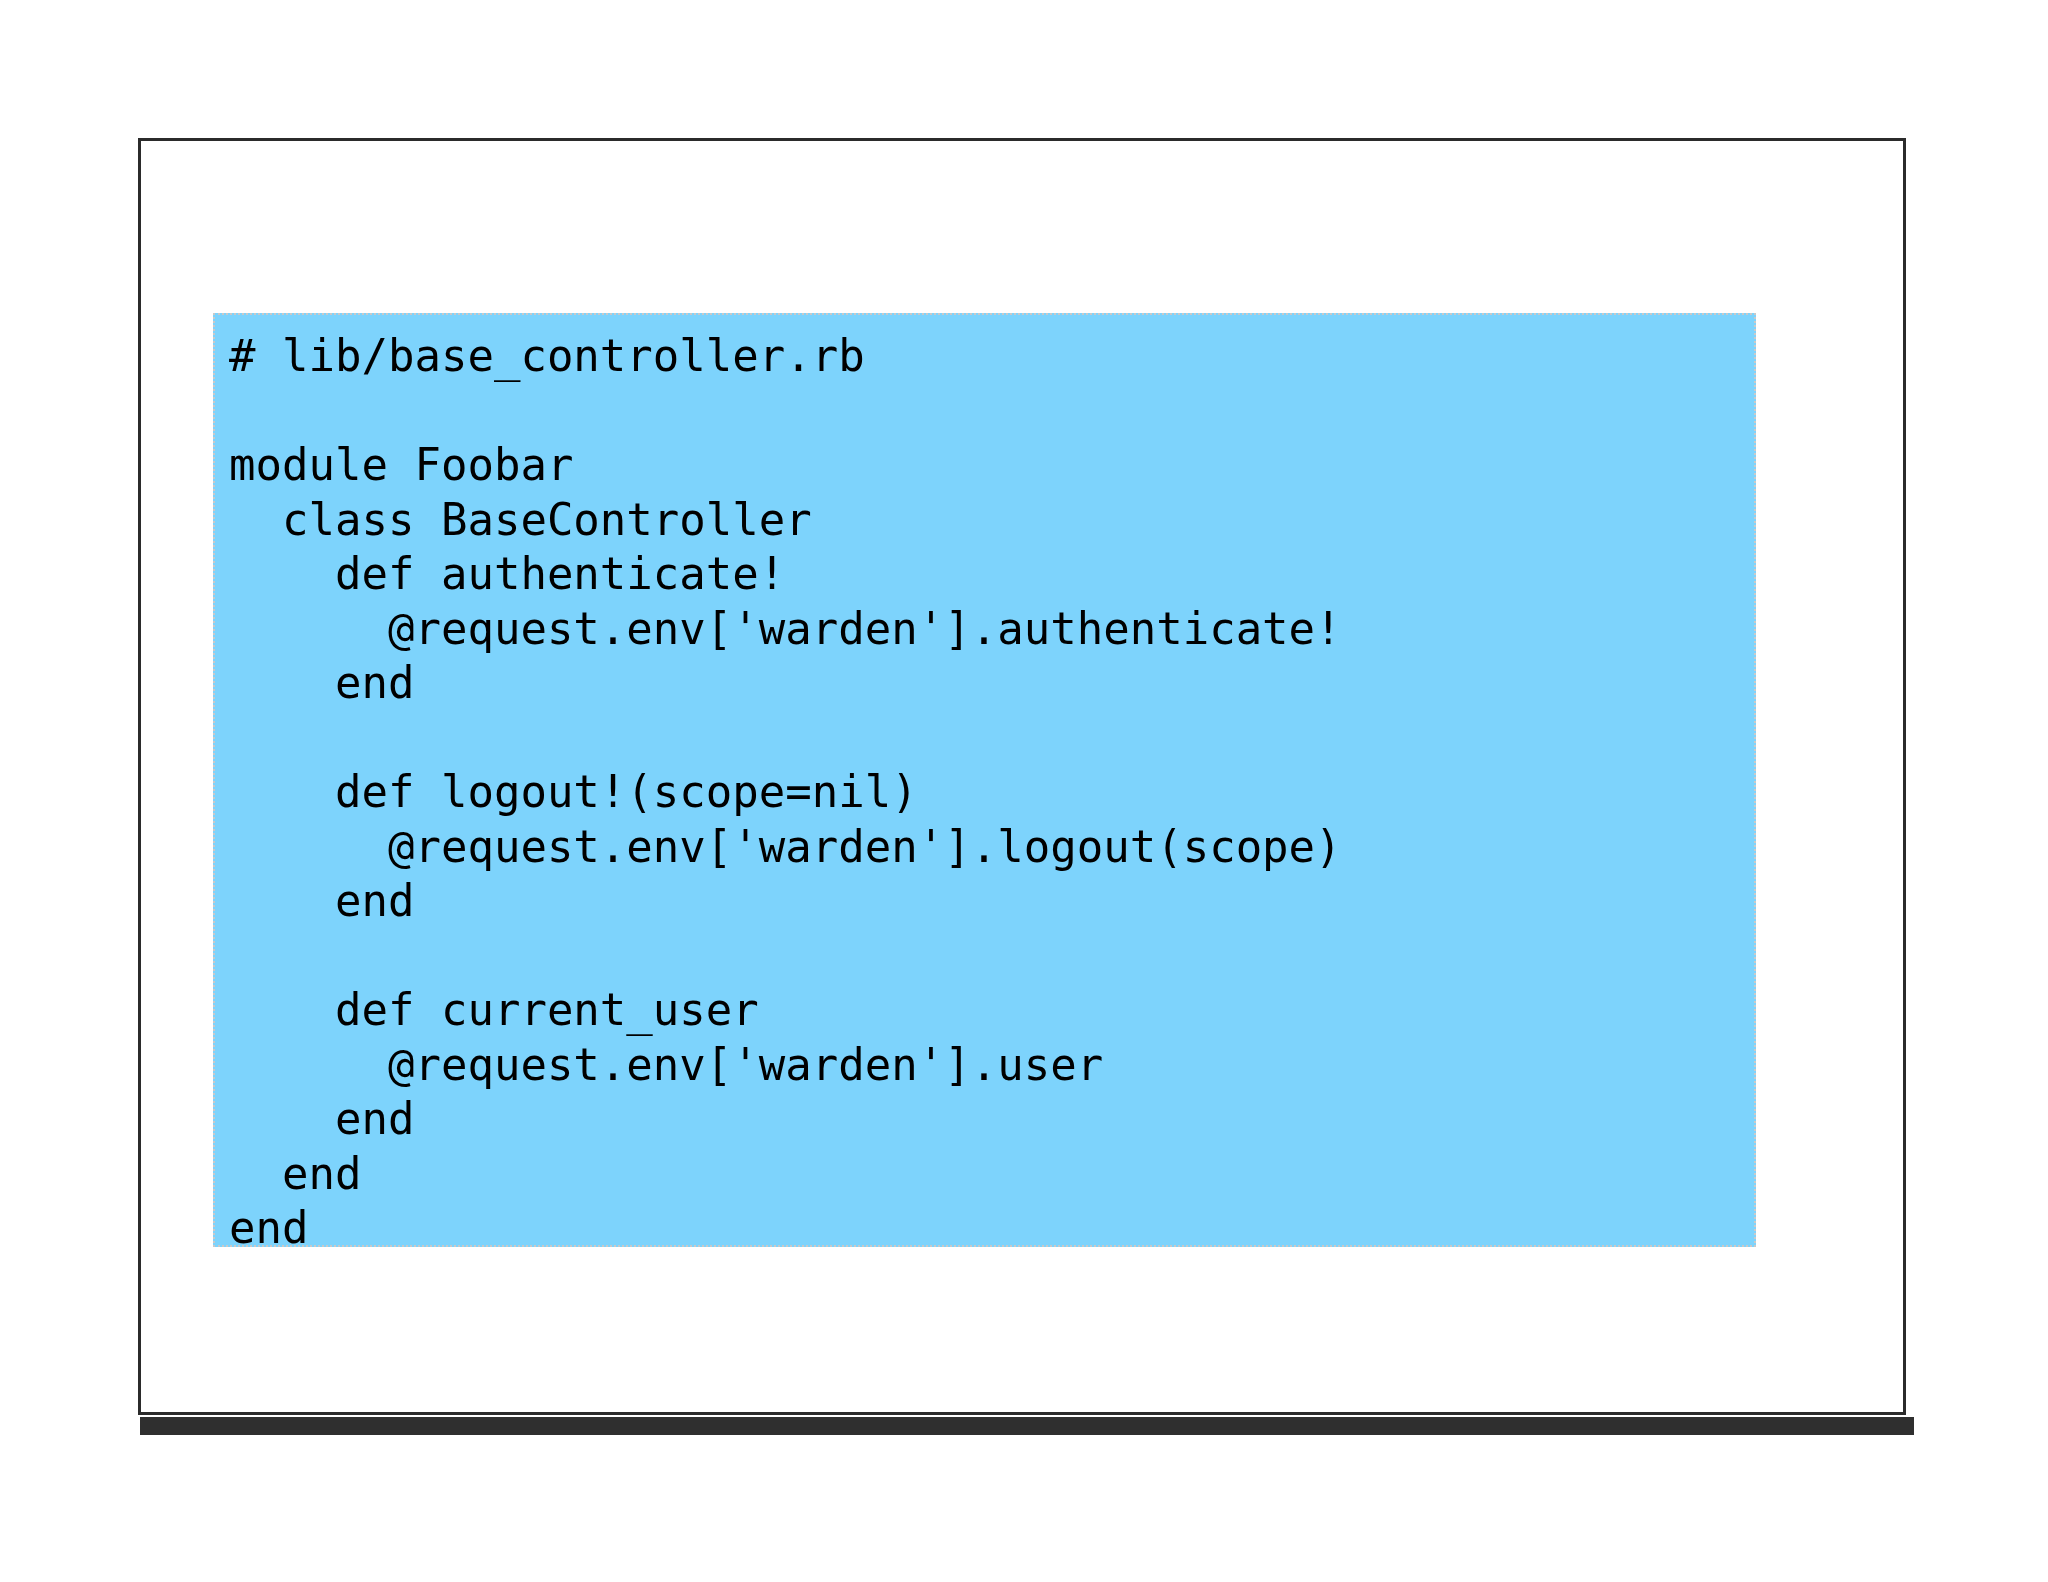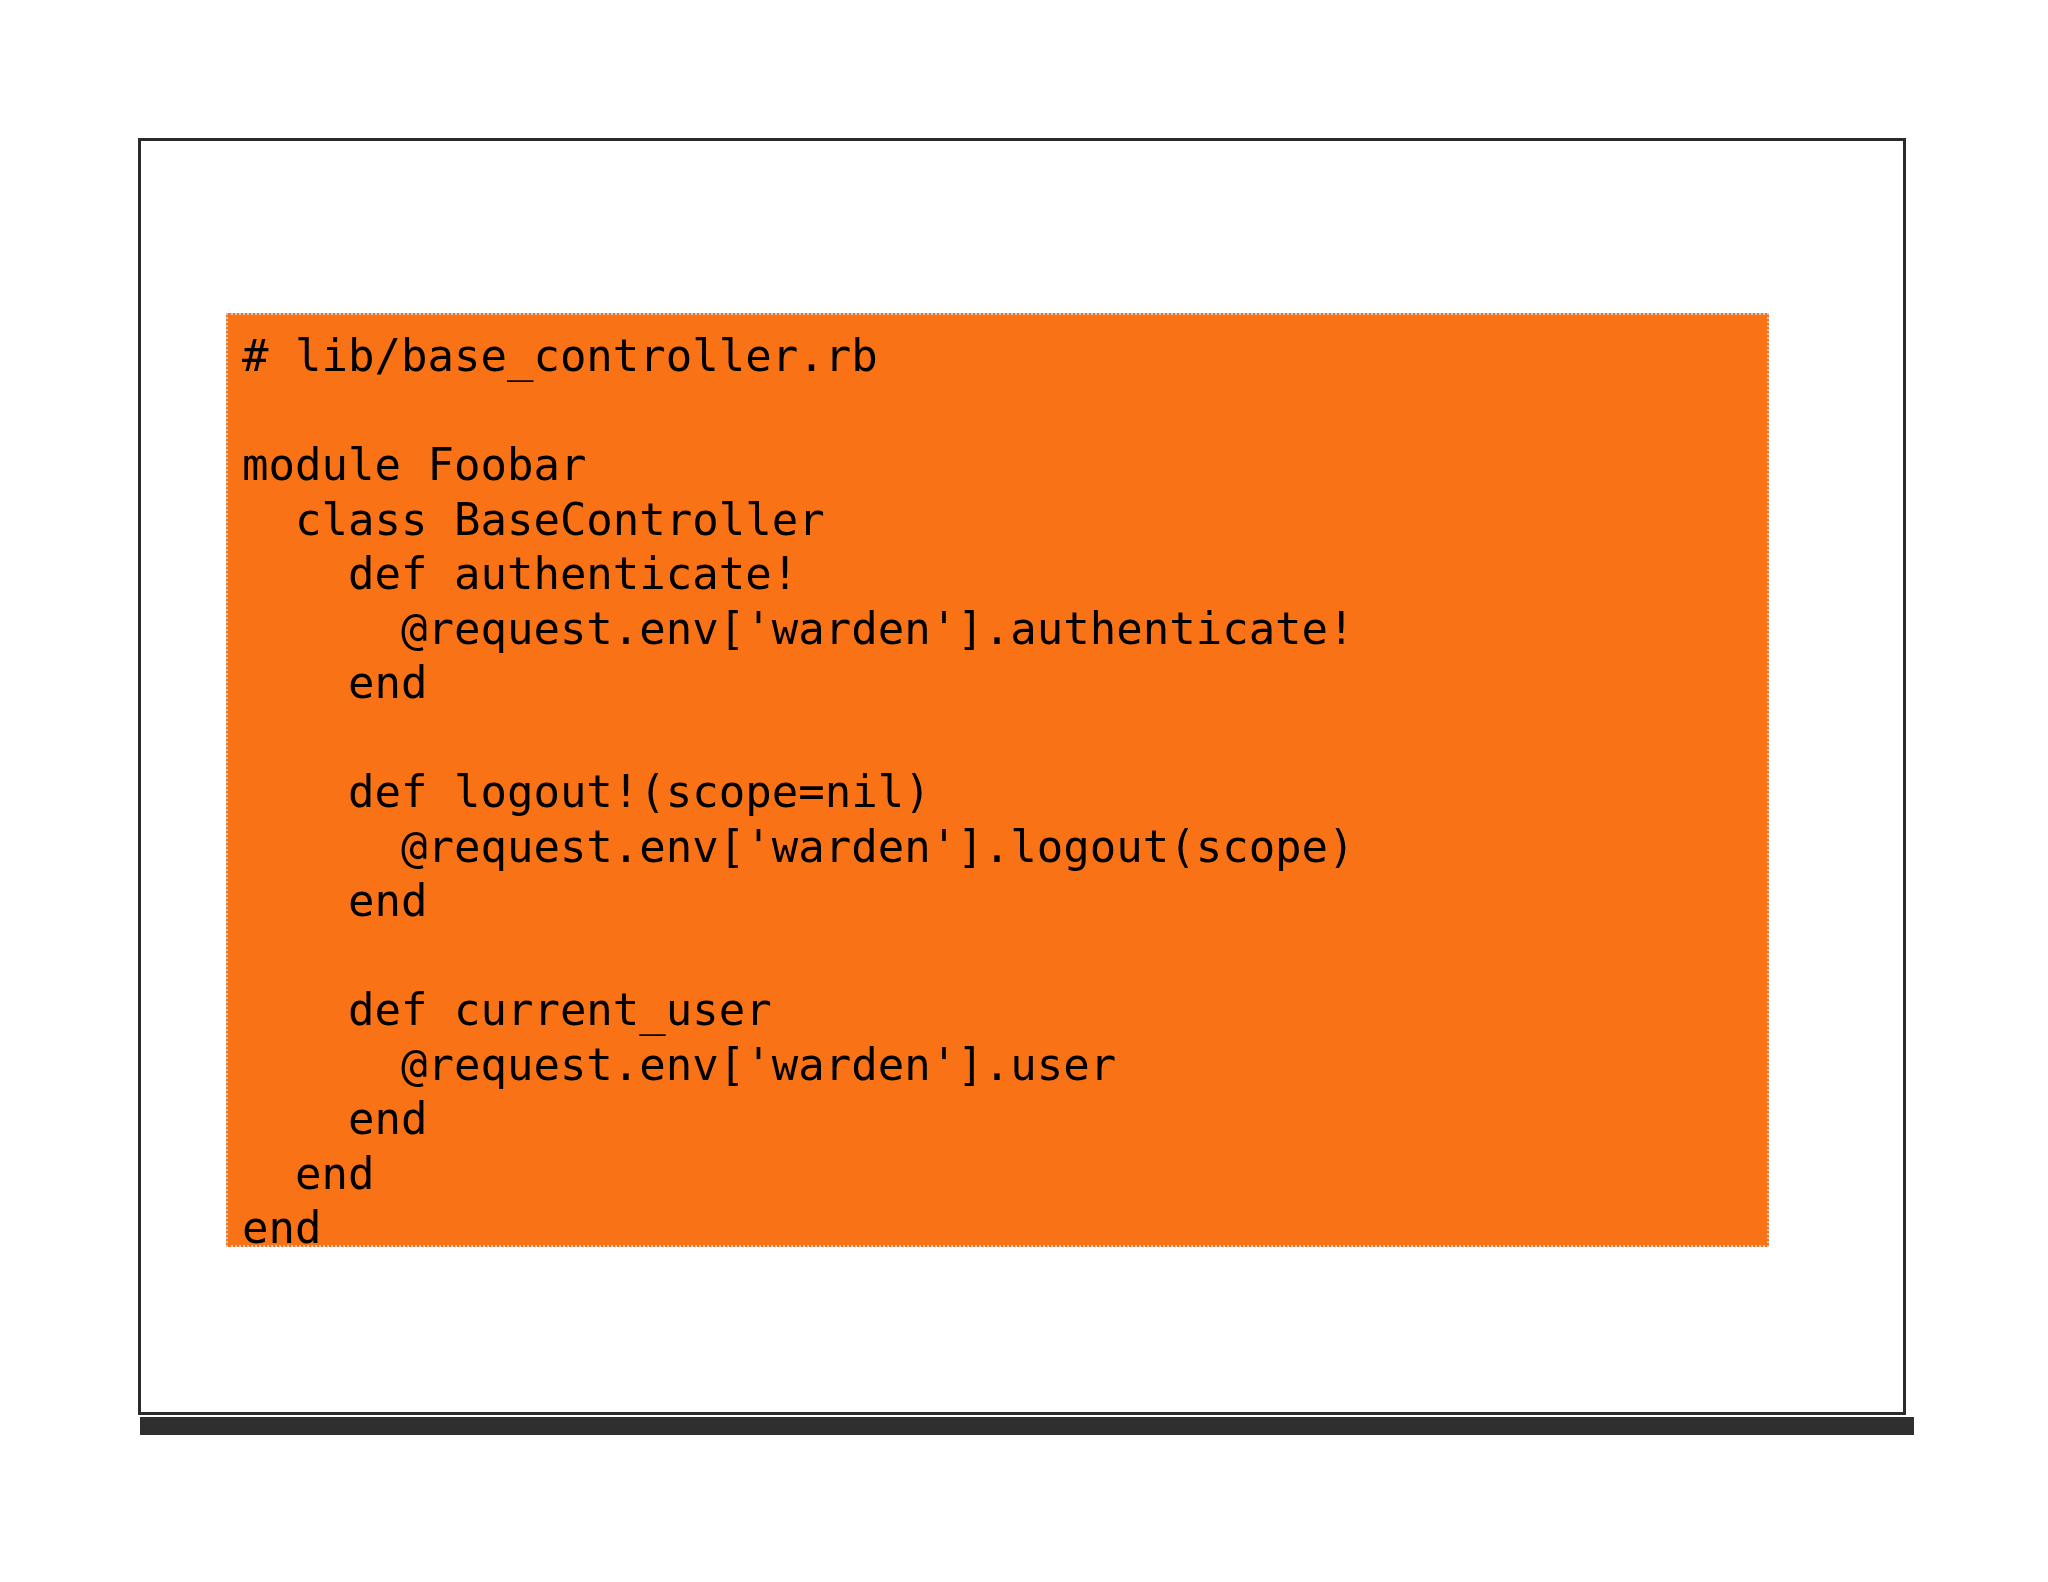--- a/index.html
+++ b/index.html
@@ -42,27 +42,27 @@
     left: 140px;
     top: 1417px;
     width: 1774px;
     height: 18px;
     background: #2f2f2f;
   }
 
   
   #code-block {
     position: absolute;
-    left: 85px;
+    left: 72px;
     top: 172px;
     width: 1543px;
     height: 934px;
     border: 2px dotted #c9c9c9;
     box-sizing: border-box;
-    background: #f97316;
+    background: #7dd3fc;
   }
 
   #code-listing {
     position: absolute;
     left: 14px;
     top: 14px;
     margin: 0;
     padding: 0;
     font-family: "DejaVu Sans Mono", "Liberation Mono", monospace;
     font-size: 44px;

